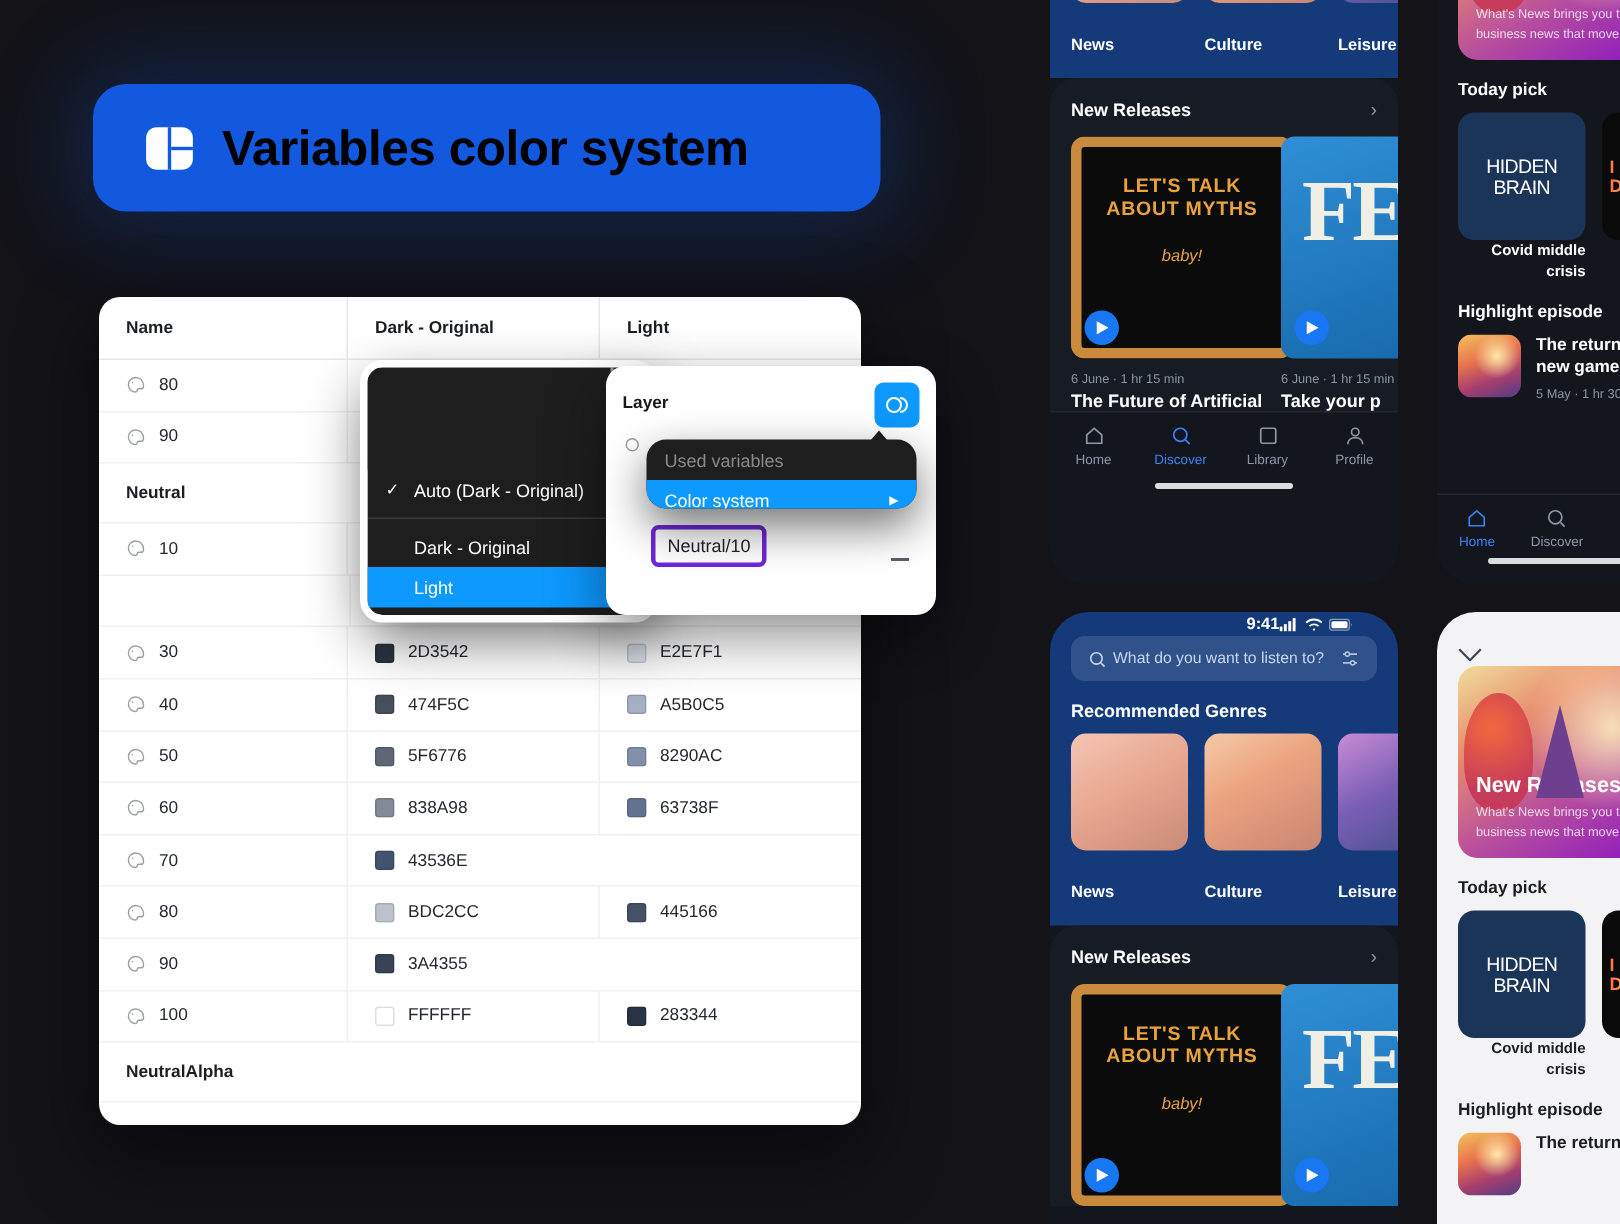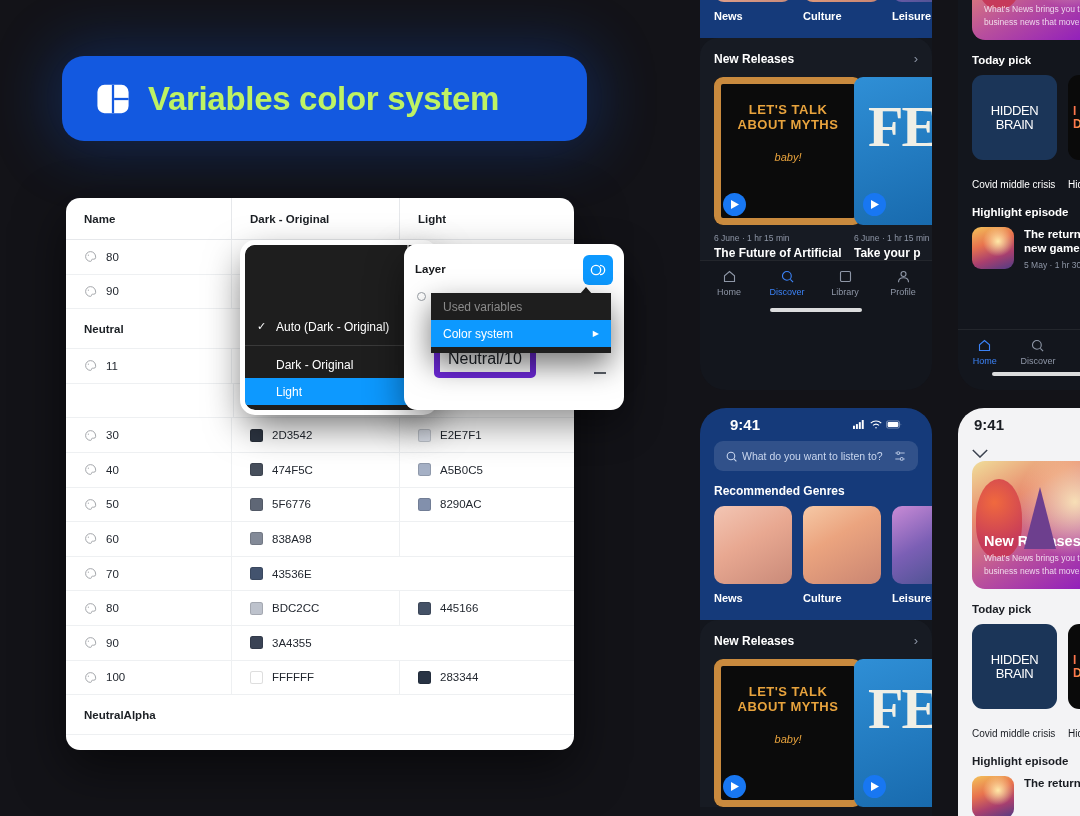--- a/index.html
+++ b/index.html
@@ -12,21 +12,21 @@
 
   
   .title-badge{
     position:absolute; left:62px; top:56px; width:525px; height:85px;
     background:#1359E0; border-radius:22px;
     display:flex; align-items:center; gap:18px; padding:0 34px;
     box-shadow:0 0 60px 10px rgba(19,89,224,.28);
   }
   .title-badge .logo{ width:34px;height:34px;flex:none; }
   .title-badge .txt{
-    color:#bef264; font-size:33px; font-weight:700; letter-spacing:-.3px;
+    color:#000000; font-size:33px; font-weight:700; letter-spacing:-.3px;
     white-space:nowrap;
   }
 
   
   .table-card{
     position:absolute; left:66px; top:198px; width:508px; height:552px;
     background:#fff; border-radius:14px; overflow:hidden;
     box-shadow:0 18px 50px rgba(0,0,0,.55);
   }
   .tc-head{ display:flex; height:42px; border-bottom:1px solid #E6E8EB; }
@@ -81,28 +81,28 @@
   }
   .layer-title{ position:absolute; left:11px; top:19px; font-size:11.5px; font-weight:700; color:#17191C; }
   .layer-dot{ position:absolute; left:13px; top:48px; width:9px;height:9px;
               border:1.4px solid #9aa0a6; border-radius:50%; }
   .vbtn{
     position:absolute; right:11px; top:11px; width:30px;height:30px;
     background:#0D99FF; border-radius:6px; display:flex;align-items:center;justify-content:center;
   }
   .chip{
     position:absolute; left:30px; bottom:32px;
-    border:6px solid #6d28d9; border-radius:5px; padding:4px 8px;
-    font-size:16px; color:#20242A; background:#fff;
+    border:3px solid #6d28d9; border-radius:5px; padding:4px 8px;
+    font-size:12px; color:#20242A; background:#fff;
   }
   .dash{ position:absolute; right:18px; bottom:36px; width:12px;height:1.6px;background:#5b6068; }
 
   .sub-menu{
-    position:absolute; left:431px; top:293px; width:180px; height:60px;
-    background:#1E1E1E; border-radius:0; overflow:hidden;
+    position:absolute; left:431px; top:293px; width:180px; height:46px;
+    background:#1E1E1E; border-radius:13px; overflow:hidden;
     box-shadow:0 12px 30px rgba(0,0,0,.55);
   }
   .sm-item{ height:27px; display:flex; align-items:center; padding:0 12px;
             font-size:12px; color:#8A8A8A; }
   .sm-item.sel{ background:#0D99FF; color:#fff; justify-content:space-between; }
   .sm-arrow{ font-size:8px; }
   .sm-caret{
     position:absolute; left:580px; top:287px; width:0;height:0;
     border-left:6px solid transparent; border-right:6px solid transparent;
     border-bottom:7px solid #1E1E1E;
@@ -111,35 +111,35 @@
   
   .phone{ position:absolute; border-radius:26px; overflow:hidden; }
   .ph-dark{ background:#13161D; }
   .ph-light{ background:#F3F3F5; }
 
   .p1{ left:700px; top:-90px; width:232px; height:480px; }
   .p2{ left:958px; top:-90px; width:160px; height:480px; }
   .p3{ left:700px; top:408px; width:232px; height:460px; }
   .p4{ left:958px; top:408px; width:160px; height:460px; }
 
-  .statusbar{ height:33px; display:flex; align-items:center; justify-content:space-between;
-              padding:0 16px; font-size:15px; font-weight:700; }
+  .statusbar{ height:16px; display:flex; align-items:center; justify-content:flex-end;
+              padding:0 16px; font-size:11px; font-weight:700; }
   .sb-icons{ display:flex; gap:4px; align-items:center; }
 
   .hero-blue{ background:#153A7A; padding:10px 14px 16px; }
   .search{
     display:flex; align-items:center; gap:4px; height:30px; padding:0 11px;
     background:rgba(255,255,255,.12); border-radius:9px; color:#C9D6EE; font-size:10.5px;
   }
   .search .fl{ margin-left:auto; opacity:.85; }
   .sec-h{ font-size:12px; font-weight:700; margin:13px 0 8px; }
   .genres{ display:flex; gap:11px; }
   .gcard{ width:78px; flex:none; }
   .gimg{ width:78px;height:78px;border-radius:10px; overflow:hidden; }
-  .glbl{ font-size:11px; font-weight:700; margin-top:8px; }
+  .glbl{ font-size:11px; font-weight:700; margin-top:22px; }
 
   .panel-dark{ background:#171B23; border-radius:18px 18px 0 0; padding:13px 14px 0; flex:1; }
   .row-h{ display:flex; align-items:center; justify-content:space-between; }
   .row-h .t{ font-size:12px; font-weight:700; color:#fff; }
   .chev{ color:#8b93a3; font-size:13px; }
   .eps{ display:flex; gap:12px; margin-top:11px; }
   .ep{ width:128px; flex:none; }
   .epart{ width:148px;height:148px;border-radius:9px; position:relative; overflow:hidden; }
   .play{
     position:absolute; left:9px; bottom:9px; width:23px;height:23px;border-radius:50%;
@@ -158,21 +158,21 @@
   
   .nr-pad{ padding:0 14px; }
   .nr-card{ height:128px;border-radius:13px; overflow:hidden; position:relative; }
   .nr-card .ov{ position:absolute; left:0;right:0;bottom:0; padding:10px 12px 12px; }
   .nr-card .ov h4{ font-size:14.5px; font-weight:700; color:#fff; }
   .nr-card .ov p{ font-size:8.5px; color:rgba(255,255,255,.78); line-height:1.45; margin-top:3px; }
   .nr-h{ font-size:11.5px; font-weight:700; margin:14px 0 9px; }
   .picks{ display:flex; gap:11px; }
   .pk{ width:85px; flex:none; }
   .pkimg{ width:85px;height:85px;border-radius:11px; overflow:hidden; }
-  .pklbl{ font-size:10px; font-weight:400; margin-top:18px; line-height:1.35; }
+  .pklbl{ font-size:10px; font-weight:700; margin-top:1px; line-height:1.35;text-align:right; }
   .hl{ display:flex; gap:10px; align-items:flex-start; }
   .hlimg{ width:42px;height:42px;border-radius:9px; overflow:hidden; flex:none; }
   .hlt{ font-size:11.5px; font-weight:700; line-height:1.3; }
   .hlm{ font-size:8.5px; margin-top:4px; }
   .chev-down{ font-size:14px; padding:4px 14px 0; }
 
   .dk{ color:#fff; } .lt{ color:#1A1D23; }
   .dk .epmeta,.dk .hlm{ color:#8E96A6; }
 </style>
 </head>
@@ -216,21 +216,21 @@
         <div class="td c2"></div>
         <div class="td c3"></div>
       </div>
       <div class="grp">Neutral</div>
       <div class="trow">
         <div class="td c1">
           <svg class="picon" viewBox="0 0 24 24" fill="none" stroke="#4a5058" stroke-width="1.7">
       <path d="M12 3a9 9 0 1 0 0 18c1.2 0 1.8-.9 1.8-1.8 0-1.7 1-2.2 2.4-2.2H18a3.6 3.6 0 0 0 3.6-3.6C21.6 7.2 17.3 3 12 3z"></path>
       <circle cx="8" cy="9.5" r="1" fill="#4a5058" stroke="none"></circle>
           </svg>
-          <span>11</span>
+          <span>10</span>
         </div>
         <div class="td c2"></div>
         <div class="td c3"></div>
       </div>
       <div class="trow">
         <div class="td c2"></div>
         <div class="td c3"></div>
       </div>
       <div class="trow">
         <div class="td c1">
@@ -287,20 +287,24 @@
         <div class="td c1">
           <svg class="picon" viewBox="0 0 24 24" fill="none" stroke="#4a5058" stroke-width="1.7">
       <path d="M12 3a9 9 0 1 0 0 18c1.2 0 1.8-.9 1.8-1.8 0-1.7 1-2.2 2.4-2.2H18a3.6 3.6 0 0 0 3.6-3.6C21.6 7.2 17.3 3 12 3z"></path>
       <circle cx="8" cy="9.5" r="1" fill="#4a5058" stroke="none"></circle>
           </svg>
           <span>60</span>
         </div>
         <div class="td c2">
           <span class="sw" style="background:#838A98"></span>
           <span>838A98</span>
+        </div>
+        <div class="td c3">
+          <span class="sw" style="background:#63738F"></span>
+          <span>63738F</span>
         </div>
       </div>
       <div class="trow">
         <div class="td c1">
           <svg class="picon" viewBox="0 0 24 24" fill="none" stroke="#4a5058" stroke-width="1.7">
       <path d="M12 3a9 9 0 1 0 0 18c1.2 0 1.8-.9 1.8-1.8 0-1.7 1-2.2 2.4-2.2H18a3.6 3.6 0 0 0 3.6-3.6C21.6 7.2 17.3 3 12 3z"></path>
       <circle cx="8" cy="9.5" r="1" fill="#4a5058" stroke="none"></circle>
           </svg>
           <span>70</span>
         </div>

